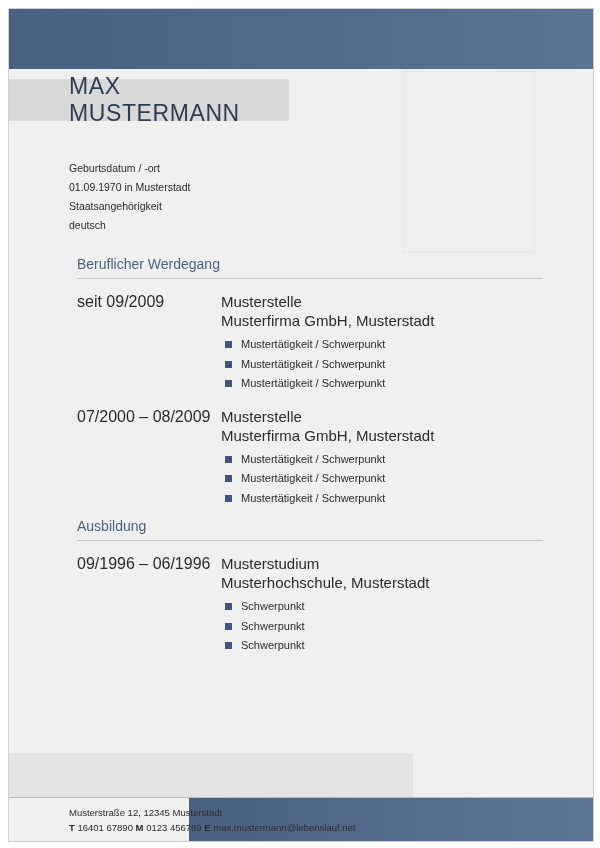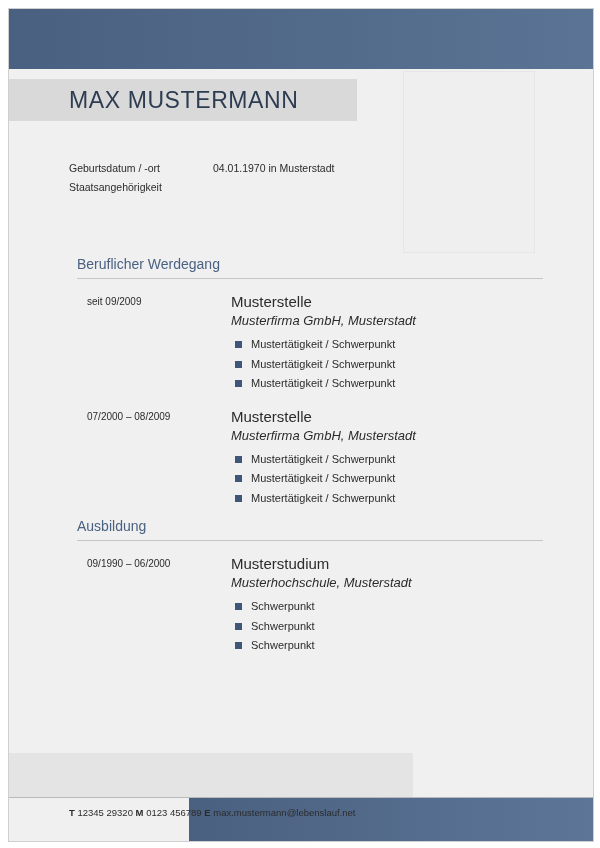--- a/index.html
+++ b/index.html
@@ -70,21 +70,21 @@
     width: 404px;
     height: 44px;
     background: linear-gradient(90deg, #4a6080 0%, #556d8e 60%, #5d7596 100%);
   }
 
   
   .name-banner {
     position: absolute;
     left: 0;
     top: 70px;
-    width: 348px;
+    width: 280px;
     height: 42px;
     background: #d9d9d9;
     display: flex;
     align-items: center;
   }
   .name-text {
     margin-left: 60px;
     font-size: 23px;
     color: #2e3c52;
     letter-spacing: 0.6px;
@@ -107,20 +107,21 @@
     position: absolute;
     left: 60px;
     top: 150px;
     width: 420px;
   }
   .prow {
     display: flex;
     font-size: 10.5px;
     color: #2b2b2b;
     line-height: 19px;
+    flex-direction: column;
   }
   .plabel { width: 144px; }
   .pvalue { flex: 1; }
 
   
   .section {
     position: absolute;
     left: 68px;
     width: 466px;
   }
@@ -134,38 +135,36 @@
     background: #c6c6c6;
     width: 466px;
   }
 
   .entry {
     display: flex;
     margin-top: 14px;
   }
   .entry-date {
     width: 144px;
-    font-size: 10px;
+    font-size: 16px;
     color: #2b2b2b;
     line-height: 16px;
     padding-top: 1px;
-    margin-left: 10px;
   }
   .entry-body {
     flex: 1;
   }
   .entry-role {
     font-size: 15px;
     color: #2b2b2b;
     line-height: 18px;
   }
   .entry-org {
-    font-size: 13px;
-    color: #2b2b2b;
-    font-style: italic;
+    font-size: 15px;
+    color: #2b2b2b;
     line-height: 20px;
   }
   .bullets {
     margin: 4px 0 0 0;
     padding: 0;
     list-style: none;
   }
   .bullets li {
     position: relative;
     padding-left: 20px;
@@ -232,24 +231,25 @@
 
     <div class="name-banner">
       <div class="name-text">MAX MUSTERMANN</div>
     </div>
 
     <div class="photo"></div>
 
     <div class="personal">
       <div class="prow">
         <div class="plabel">Geburtsdatum / -ort</div>
-        <div class="pvalue">04.01.1970 in Musterstadt</div>
+        <div class="pvalue">01.09.1970 in Musterstadt</div>
       </div>
       <div class="prow">
         <div class="plabel">Staatsangehörigkeit</div>
+        <div class="pvalue">deutsch</div>
       </div>
     </div>
 
     <div class="section" style="top:247px;">
       <div class="section-title">Beruflicher Werdegang</div>
       <div class="section-rule"></div>
 
       <div class="entry">
         <div class="entry-date">seit 09/2009</div>
         <div class="entry-body">
@@ -275,40 +275,41 @@
           </ul>
         </div>
       </div>
     </div>
 
     <div class="section" style="top:509px;">
       <div class="section-title">Ausbildung</div>
       <div class="section-rule"></div>
 
       <div class="entry">
-        <div class="entry-date">09/1990 – 06/2000</div>
+        <div class="entry-date">09/1996 – 06/1996</div>
         <div class="entry-body">
           <div class="entry-role">Musterstudium</div>
           <div class="entry-org">Musterhochschule, Musterstadt</div>
           <ul class="bullets">
             <li><span class="sq"></span><span>Schwerpunkt</span></li>
             <li><span class="sq"></span><span>Schwerpunkt</span></li>
             <li><span class="sq"></span><span>Schwerpunkt</span></li>
           </ul>
         </div>
       </div>
     </div>
 
     <div class="footer">
       <div class="footer-box"></div>
       <div class="footer-rule"></div>
       <div class="footer-text">
+        <div>Musterstraße 12, 12345 Musterstadt</div>
         <div>
           <b>T</b>
-          <span>12345 29320</span>
+          <span>16401 67890</span>
           <b>M</b>
           <span>0123 456789</span>
           <b>E</b>
           <span>max.mustermann@lebenslauf.net</span>
         </div>
       </div>
     </div>
 
   </div>
 </div>

